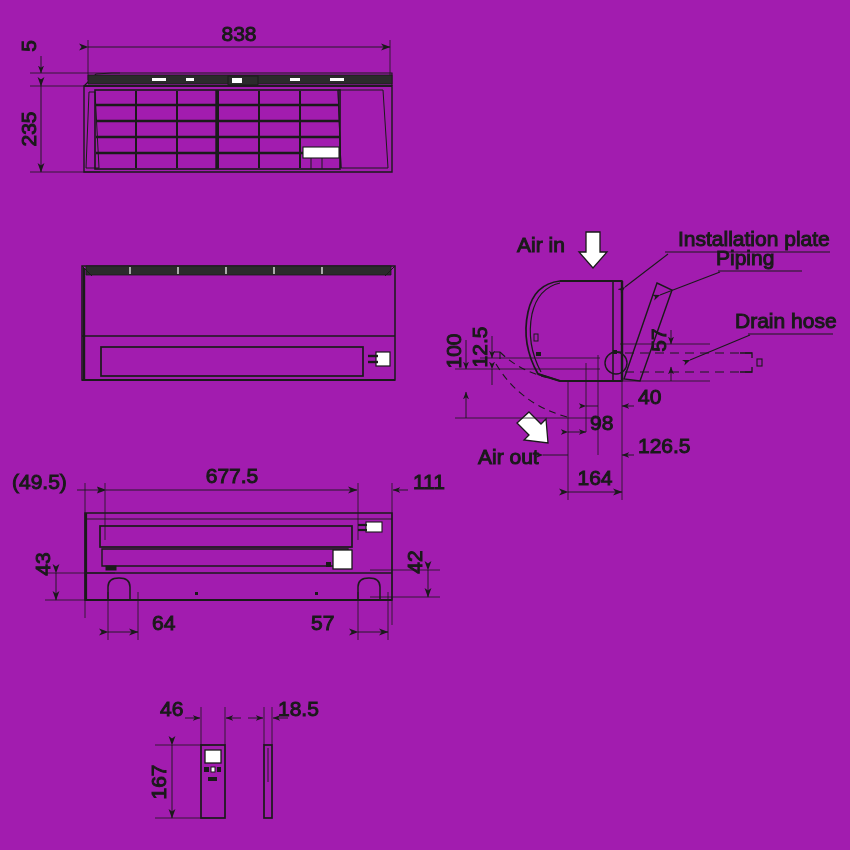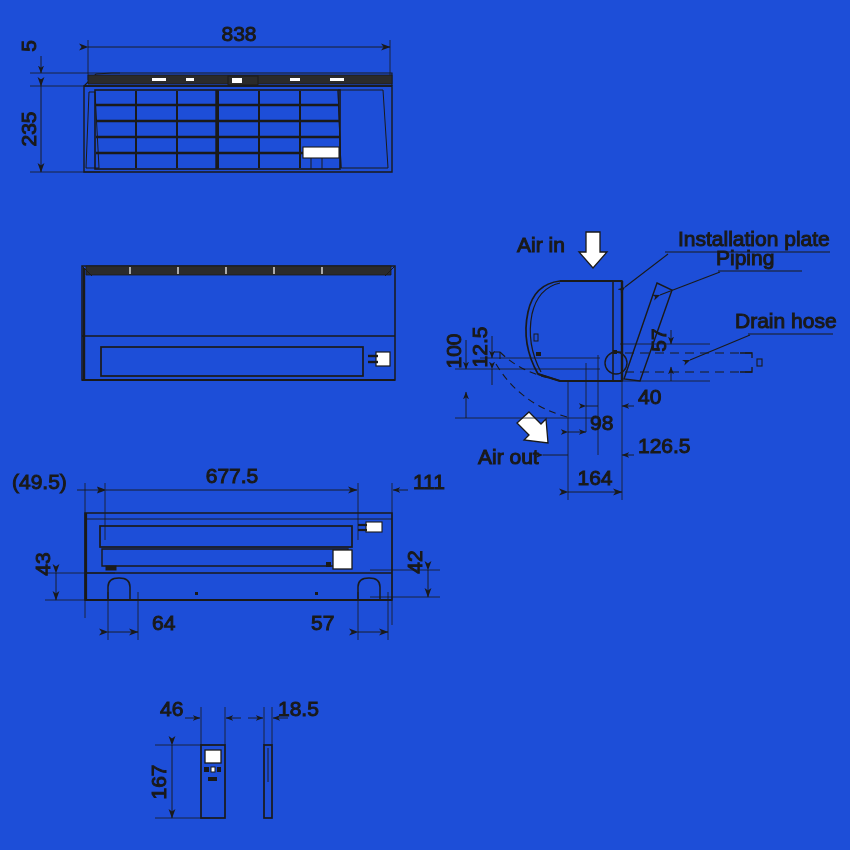--- a/index.html
+++ b/index.html
@@ -10,21 +10,21 @@
   body {
     font-family: "Liberation Sans", sans-serif;
     width: 850px;
     height: 850px;
     overflow: hidden;
   }
   #sheet {
     position: relative;
     width: 850px;
     height: 850px;
-    background: #1d4ed8;
+    background: #a21caf;
   }
   #sheet svg {
     display: block;
   }
   text {
     font-family: "Liberation Sans", sans-serif;
     fill: #1a1a1a;
   }
   .dim-txt { font-size: 21px; }
   .lbl-txt { font-size: 21px; }

